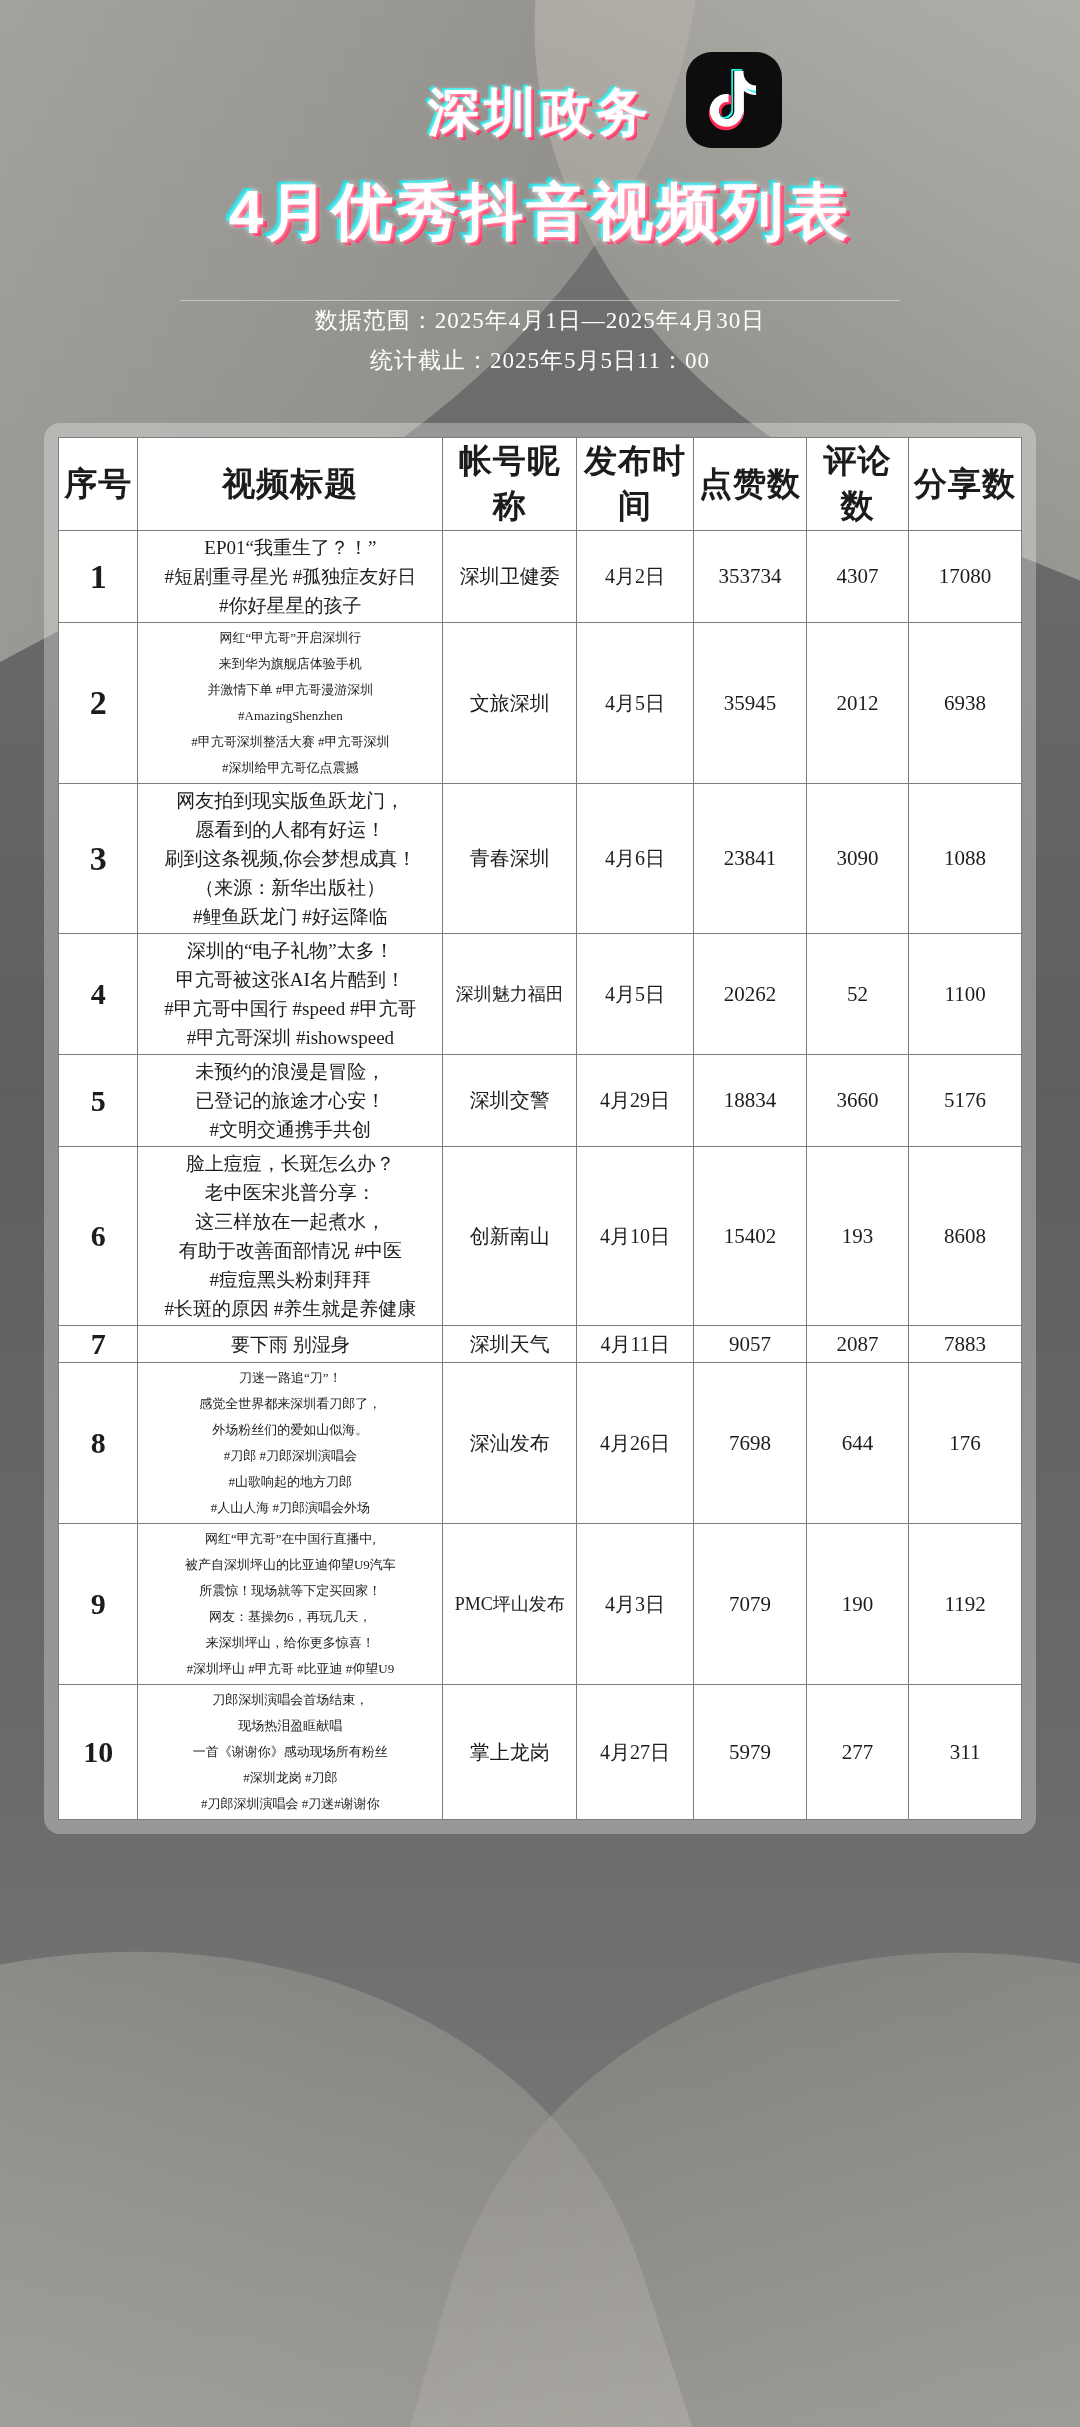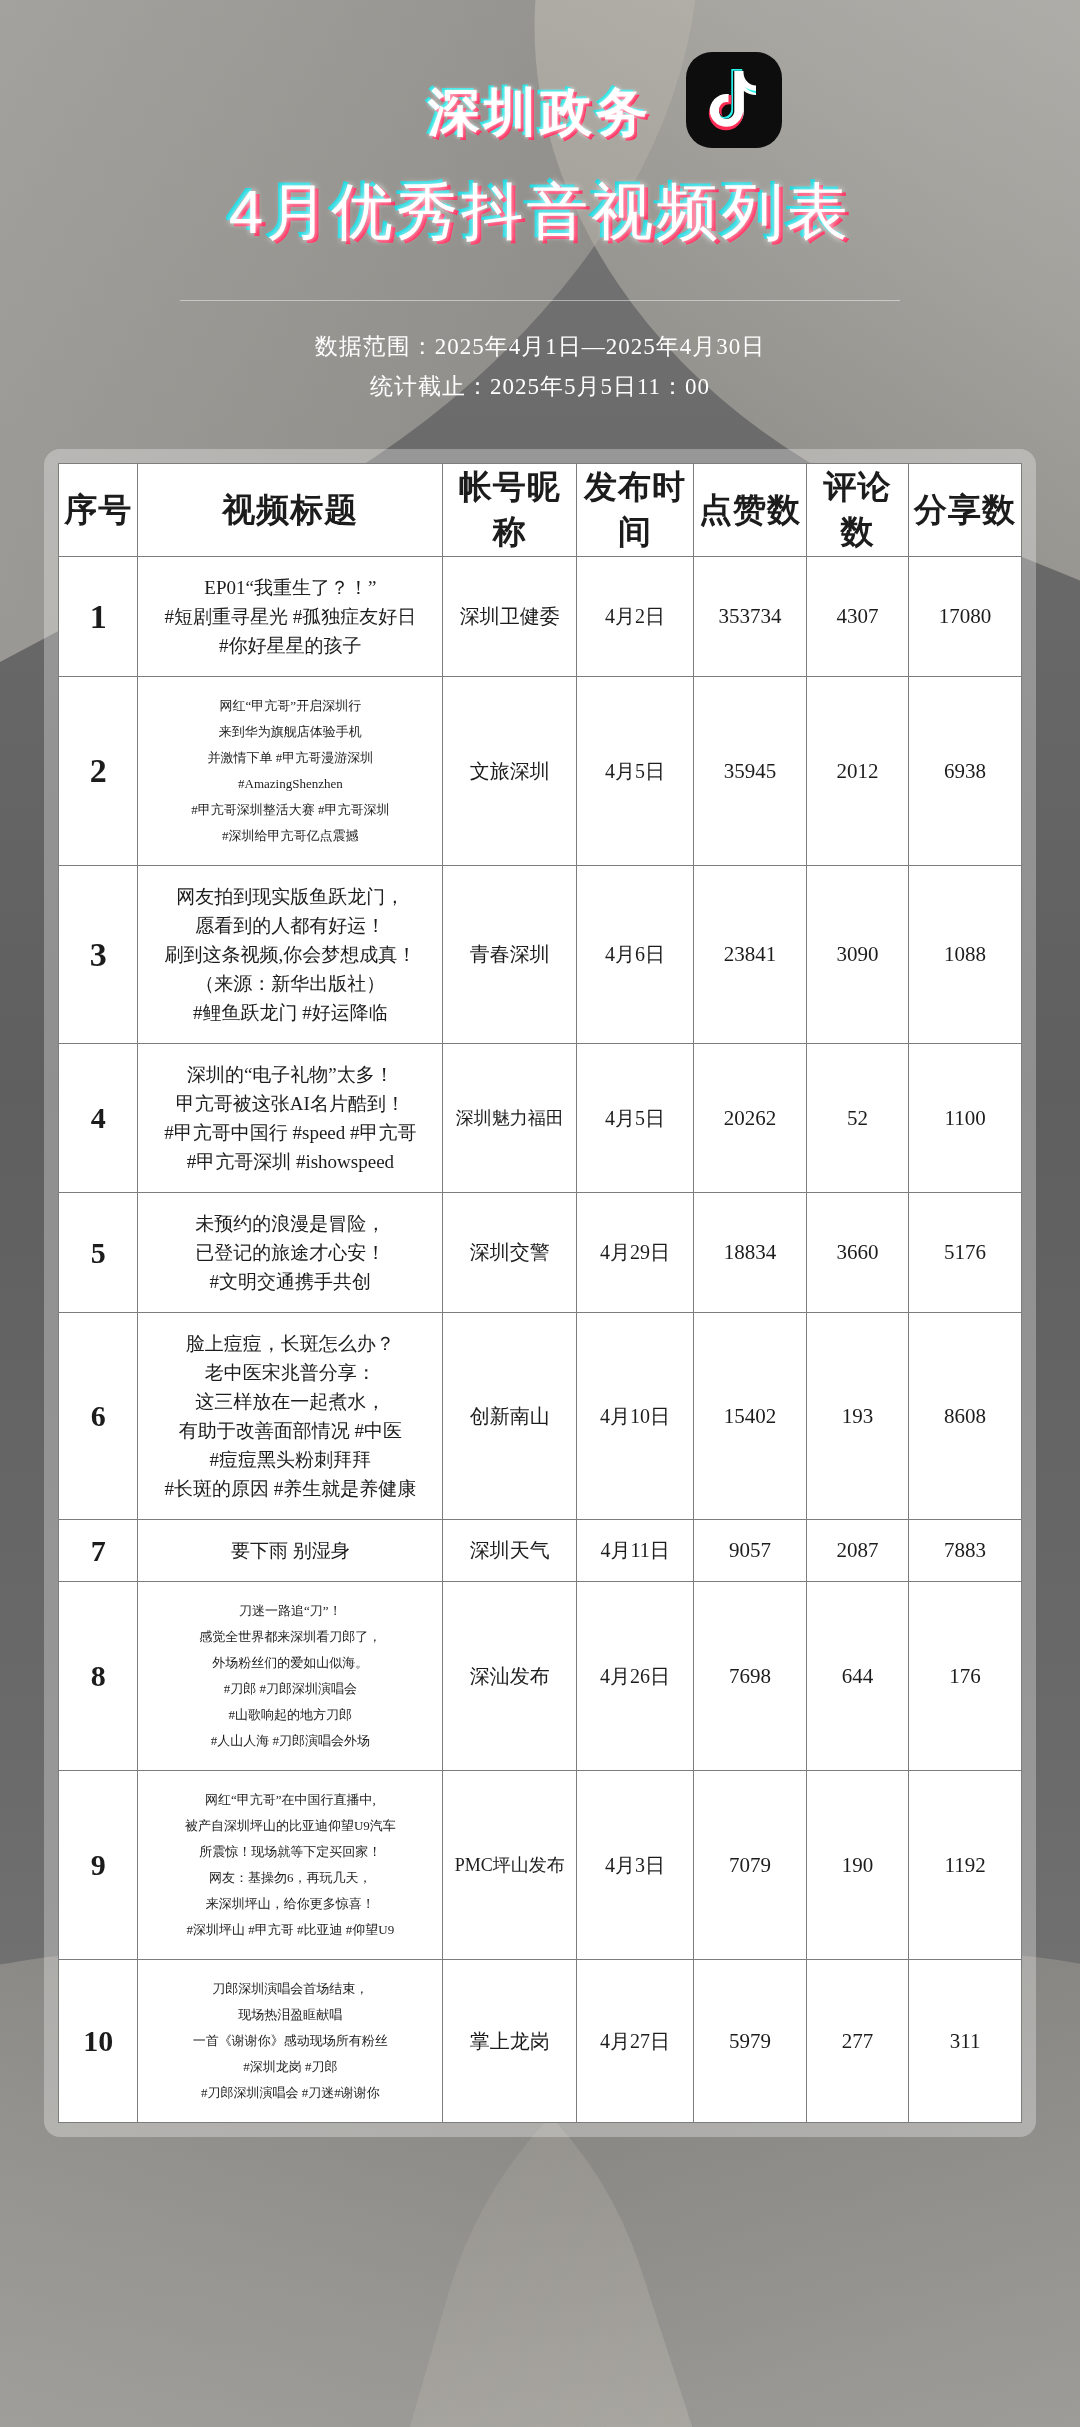--- a/index.html
+++ b/index.html
@@ -100,35 +100,34 @@
     background: #0d0d0d;
     border-radius: 26px;
     display: flex;
     align-items: center;
     justify-content: center;
   }
   .tt-logo svg { display:block; }
   .title-sub {
     margin-top: 22px;
     font-family: "Liberation Sans", sans-serif;
-    font-weight: normal;
+    font-weight: bold;
     font-size: 62px;
     letter-spacing: 3px;
     color: #ffffff;
     text-shadow:
       0 0 6px rgba(255,255,255,.9),
       4px 3px 0 #ff2f5f,
       -4px -3px 0 #19d8e0;
   }
 
   .meta-block {
     margin: 46px auto 0;
     width: 720px;
     border-top: 1px solid rgba(255,255,255,.45);
-    padding-top: 26px;
     text-align: center;
   }
   .meta-line {
     font-family: "Liberation Serif", serif;
     font-size: 23px;
     color: #ffffff;
     line-height: 40px;
     letter-spacing: 1px;
   }
 
@@ -166,21 +165,21 @@
   td.c-rank {
     font-family: "Liberation Serif", serif;
     font-size: 30px;
     font-weight: bold;
   }
   td.c-rank.bold-rank { font-size: 34px; }
   td.c-title {
     font-family: "Liberation Serif", serif;
     font-size: 19px;
     line-height: 29px;
-    padding: 16px 8px;
+    padding: 2px 8px;
     white-space: pre-line;
   }
   td.c-title.small {
     font-size: 13px;
     line-height: 26px;
   }
   td.c-account, td.c-date {
     font-family: "Liberation Serif", serif;
     font-size: 20px;
   }

